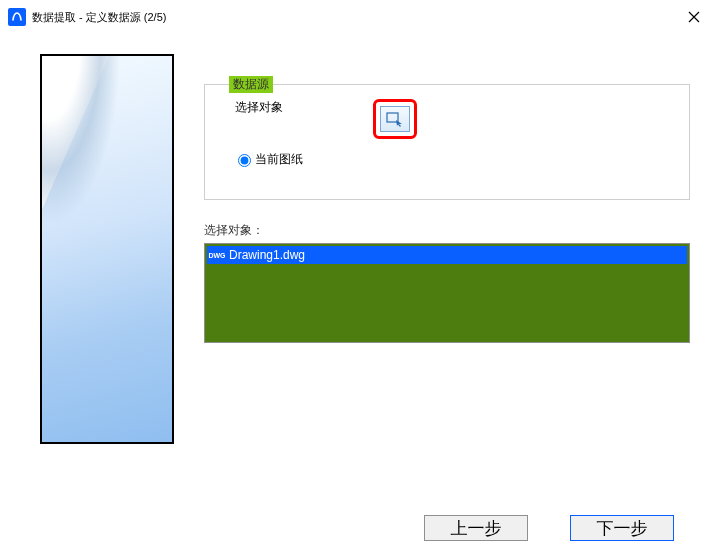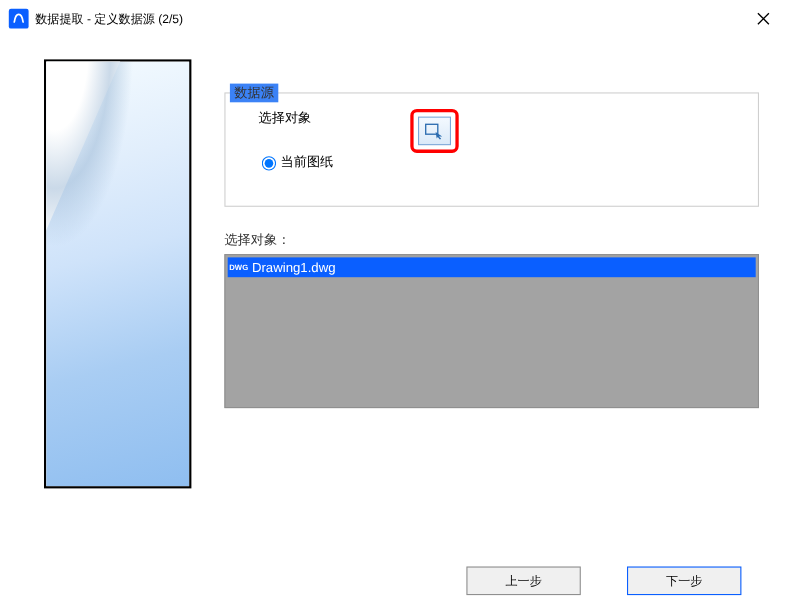--- a/index.html
+++ b/index.html
@@ -93,22 +93,22 @@
 
   .group-box {
     border: 1px solid #cfcfcf;
     padding: 14px 14px 18px 14px;
     position:relative;
     margin-top: 30px;
   }
   .group-box .legend {
     position:absolute;
     top: -9px;
-    left: 4px;
-    background:#3b82f6;
+    left: 24px;
+    background:#84cc16;
     padding: 0 4px;
     font-size: 12px;
     color:#333;
   }
 
   .row {
     display:flex;
     align-items:flex-start;
     min-height: 30px;
   }
@@ -126,34 +126,34 @@
   .icon-btn {
     width: 30px; height: 26px;
     border: 1px solid #7aa7d8;
     background: linear-gradient(#f3f9ff,#dbeaf8);
     display:flex; align-items:center; justify-content:center;
     cursor:pointer;
   }
 
   .radio-row {
     padding-left: 14px;
-    margin-top: 0;
+    margin-top: 12px;
   }
   .radio-row input { margin-right: 4px; }
 
   .label-below {
     margin-top: 22px;
     margin-bottom: 4px;
     color:#333;
   }
 
   .file-list {
     border: 1px solid #8f8f8f;
-    height: 140px;
-    background:#a3a3a3;
+    height: 100px;
+    background:#4d7c0f;
     overflow:auto;
     padding: 2px 2px;
   }
   .file-item {
     display:flex;
     align-items:center;
     gap: 4px;
     height: 18px;
     padding: 0 2px;
   }
@@ -179,21 +179,21 @@
     display:flex;
     justify-content:flex-end;
     gap: 42px;
     padding-right: 42px;
   }
   .wiz-btn {
     width: 104px;
     height: 26px;
     border: 1px solid #8f8f8f;
     background: #f0f0f0;
-    font-size: 11px;
+    font-size: 17px;
     display:flex; align-items:center; justify-content:center;
     cursor:pointer;
     font-family: inherit;
   }
   .wiz-btn.default {
     border: 1.5px solid #0a5fff;
   }
 </style>
 </head>
 <body>

